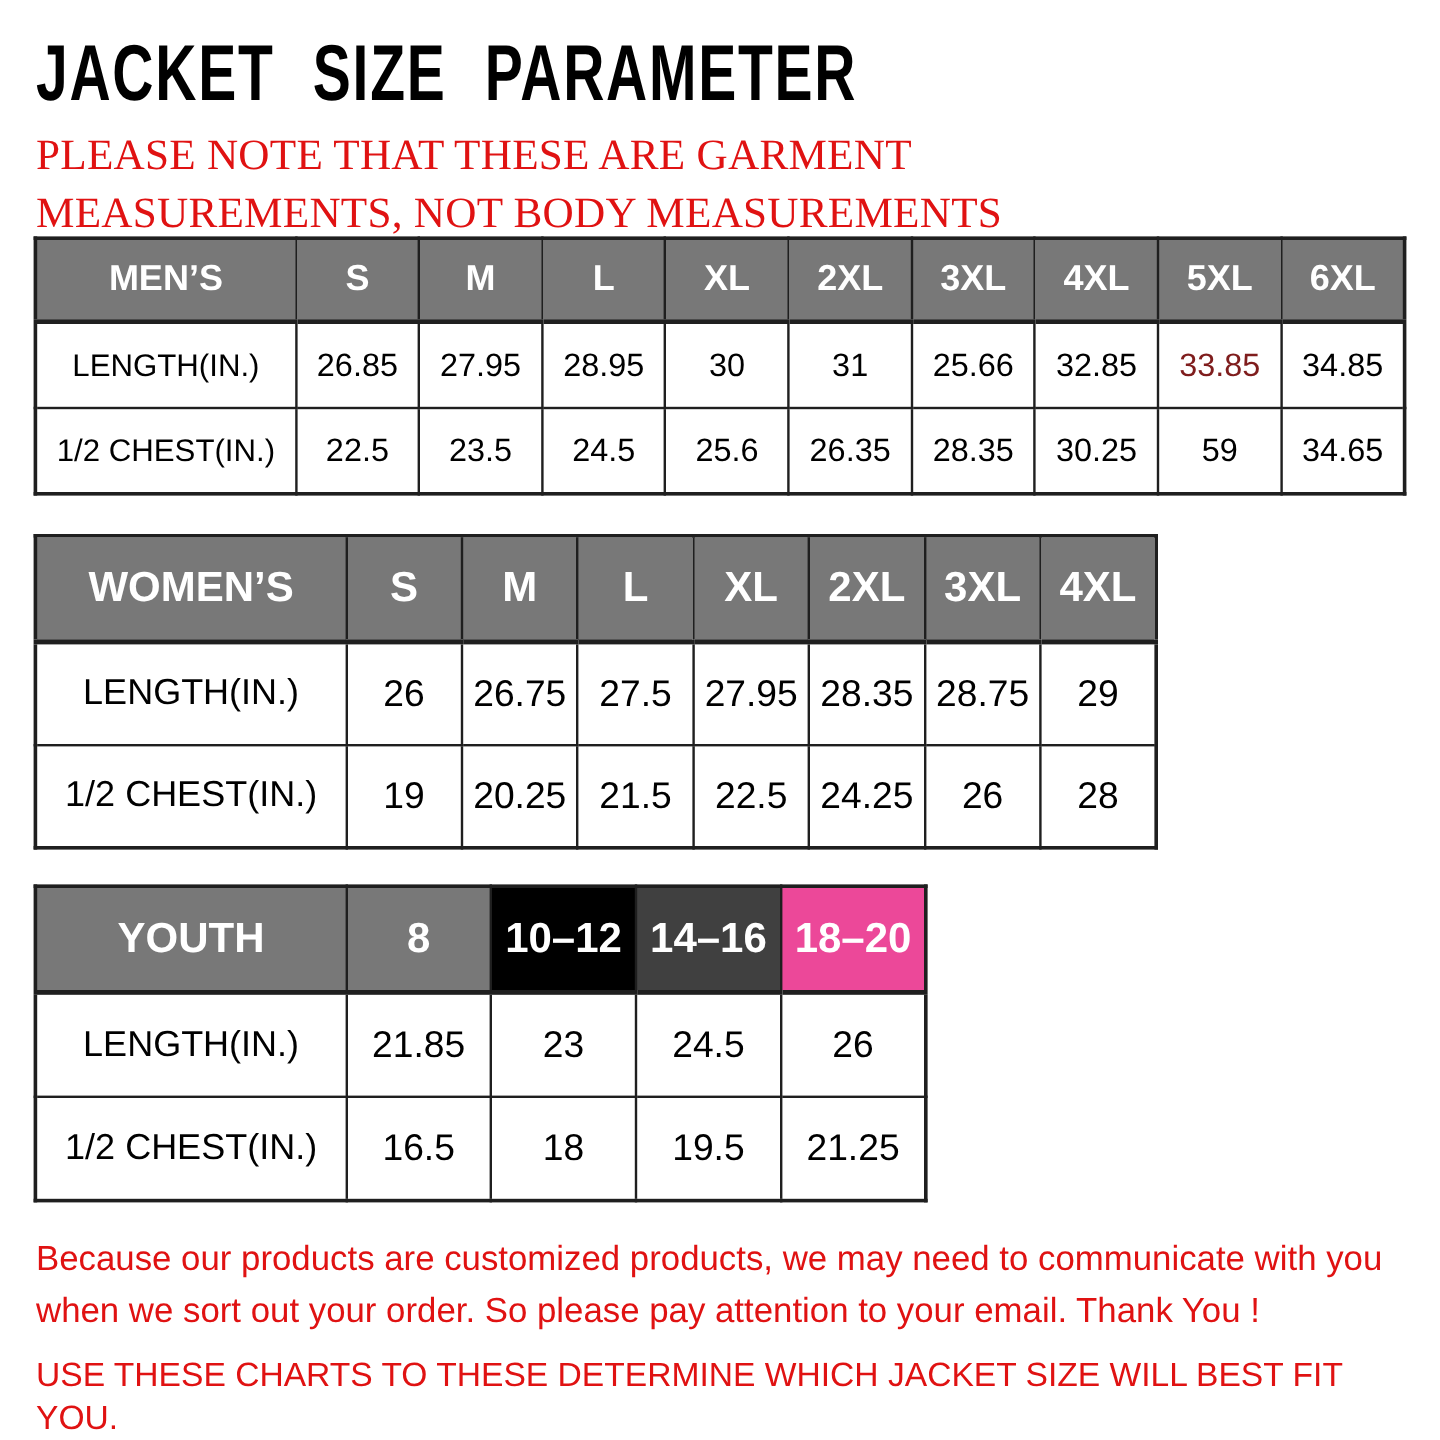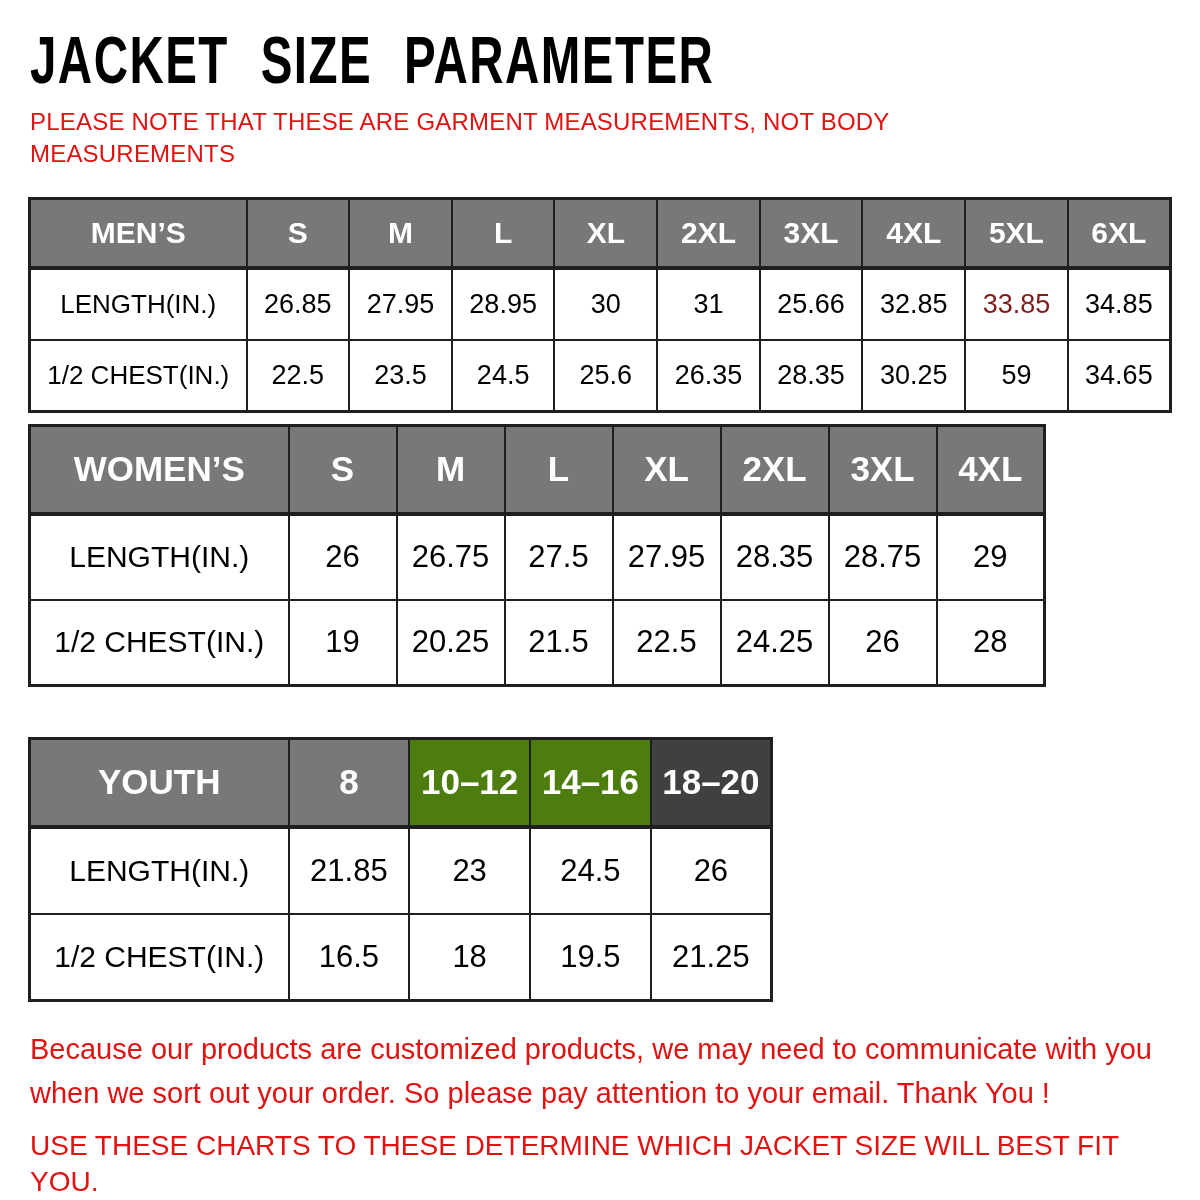--- a/index.html
+++ b/index.html
@@ -16,22 +16,23 @@
     position: absolute; left: 30px; top: 22px;
     font-size: 66px; font-weight: bold; color: #000000;
     letter-spacing: 2px; word-spacing: 24px;
     transform: scaleX(0.72); transform-origin: left top;
     white-space: nowrap;
   }
 
   
   .note-top {
     position: absolute; left: 30px; top: 106px; width: 920px;
-    font-size: 24px; line-height: 1.32; font-weight: normal;
+    font-size: 36px; line-height: 1.32; font-weight: normal;
     letter-spacing: 0.2px;
+    font-family: Liberation Serif, serif;
   }
   .note-bottom-1 {
     position: absolute; left: 30px; top: 1028px; width: 1145px;
     font-size: 29px; line-height: 1.5;
   }
   .note-bottom-2 {
     position: absolute; left: 30px; top: 1128px; width: 1145px;
     font-size: 28px; line-height: 1.3;
   }
 
@@ -54,21 +55,21 @@
   }
 
   
   table.mens   { left: 28px; top: 197px; width: 1144px; }
   table.mens thead th { height: 69px; font-size: 30px; }
   table.mens tbody td { height: 72px; font-size: 27px; }
   table.mens .label-col { width: 217px; }
   table.mens tbody .label-col { font-size: 26px; }
 
   
-  table.womens { left: 28px; top: 424px; width: 1018px; }
+  table.womens { left: 28px; top: 445px; width: 937px; }
   table.womens thead th { height: 88px; font-size: 35px; }
   table.womens tbody td { height: 86px; font-size: 31px; }
   table.womens .label-col { width: 259px; }
   table.womens tbody .label-col { font-size: 30px; }
 
   
   table.youth  { left: 28px; top: 737px; width: 745px; padding-left: 40px; }
   table.youth thead th { height: 88px; font-size: 35px; }
   table.youth tbody td { height: 87px; font-size: 31px; }
   table.youth .label-col { width: 259px; }
@@ -159,23 +160,23 @@
         <td style="color: rgb(0, 0, 0); margin-top: 40px;">28</td>
       </tr>
     </tbody>
   </table>
 
 <table class="size-table youth">
     <thead>
       <tr>
         <th class="label-col" style="background: rgb(120, 120, 120); color: rgb(255, 255, 255);">YOUTH</th>
         <th style="background: rgb(120, 120, 120); color: rgb(255, 255, 255);">8</th>
-        <th style="background: #4d7c0f; color: rgb(255, 255, 255);">10–12</th>
-        <th style="background: #4d7c0f; color: rgb(255, 255, 255);">14–16</th>
-        <th style="background: #404040; color: rgb(255, 255, 255); text-align: center;">18–20</th>
+        <th style="background: #000000; color: rgb(255, 255, 255);">10–12</th>
+        <th style="background: #404040; color: rgb(255, 255, 255);">14–16</th>
+        <th style="background: #ec4899; color: rgb(255, 255, 255); text-align: center;">18–20</th>
       </tr>
     </thead>
     <tbody>
       <tr>
         <td class="label-col" style="color: rgb(0, 0, 0);">LENGTH(IN.)</td>
         <td style="color: rgb(0, 0, 0);">21.85</td>
         <td style="color: rgb(0, 0, 0);">23</td>
         <td style="color: rgb(0, 0, 0);">24.5</td>
         <td style="color: rgb(0, 0, 0);">26</td>
       </tr>

